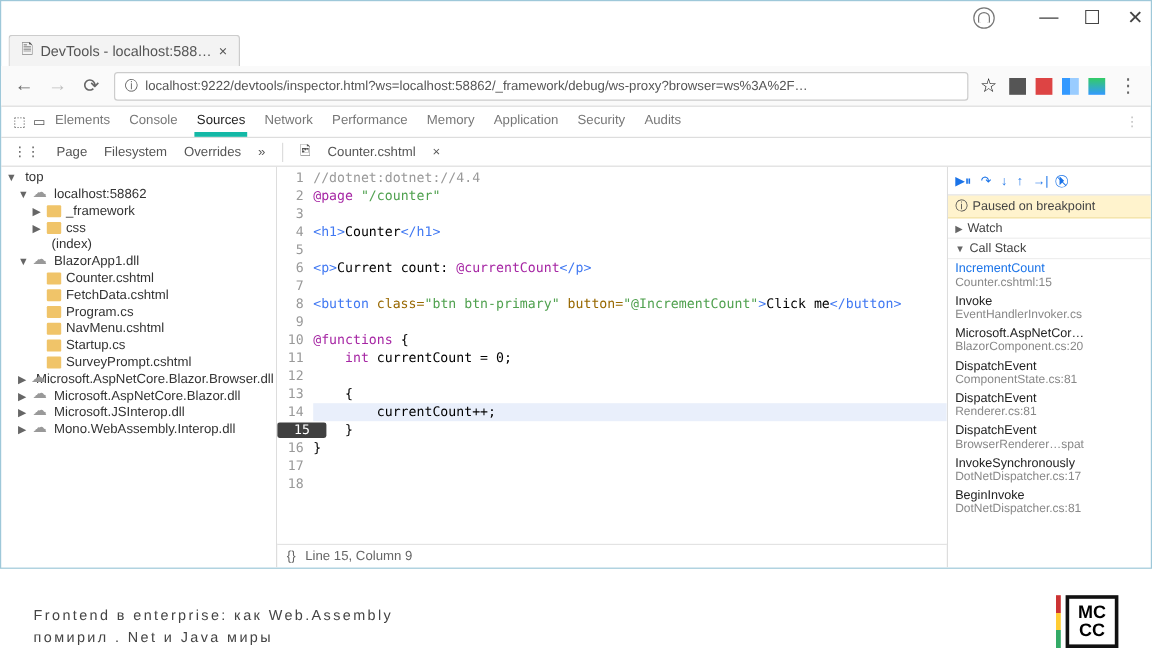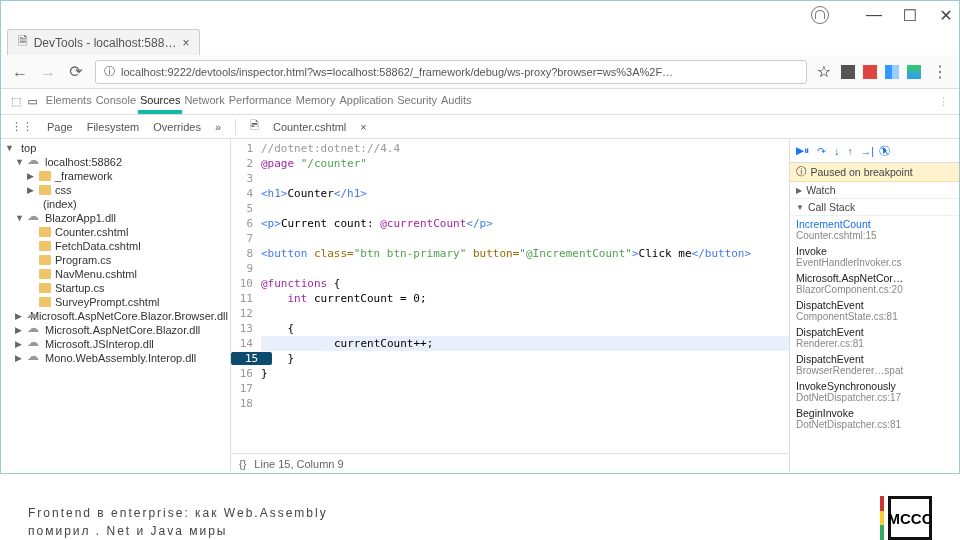--- a/index.html
+++ b/index.html
@@ -14,21 +14,21 @@
 .tabbar { height: 26px; display:flex; align-items:flex-end; padding-left:6px; }
 .tab { height: 26px; background:#f3f3f3; border:1px solid #ccc; border-bottom:none; border-radius:3px 3px 0 0; padding:0 10px; display:flex; align-items:center; gap:6px; font-size:12px; color:#555; }
 .addr { height: 34px; display:flex; align-items:center; gap:10px; padding:0 10px; border-bottom:1px solid #ddd; background:#fafafa; }
 .nav-ico { width:18px;height:18px; color:#666; display:inline-flex; align-items:center; justify-content:center; }
 .url { flex:1; height:24px; border:1px solid #ccc; border-radius:3px; display:flex; align-items:center; padding:0 8px; font-size:11px; color:#555; background:#fff; gap:6px; overflow:hidden; white-space:nowrap; }
 .addr-icons { display:flex; gap:8px; align-items:center; }
 .sq { width:14px; height:14px; }
 
 
 .dt-bar { height: 26px; display:flex; align-items:center; gap:6px; padding:0 10px; border-bottom:1px solid #ddd; font-size:11px; color:#555; }
-.dt-tabs { display:flex; flex:1; }
+.dt-tabs { display:flex; gap:12px; flex:1; }
 .dt-tab { padding:4px 2px; cursor:pointer; color:#777; }
 .dt-tab.active { color:#222; border-bottom:4px solid #14b8a6; }
 .dt-mid { height: 24px; display:flex; align-items:center; padding:0 10px; gap:14px; border-bottom:1px solid #ddd; font-size:11px; color:#555; }
 .dt-mid .sep { border-left:1px solid #ddd; height:16px; }
 
 
 .dt-body { flex:1; display:flex; overflow:hidden; }
 .tree { width: 230px; border-right:1px solid #ddd; font-size:11px; color:#333; padding:2px 0; overflow:hidden; }
 .tree-row { display:flex; align-items:center; gap:4px; padding:1px 4px; white-space:nowrap; cursor:pointer; }
 .tree-row .tw { width:8px; display:inline-block; color:#666; font-size:9px; }
@@ -36,42 +36,42 @@
 .ico-cloud { width:14px;height:10px; display:inline-block; position:relative; }
 .ico-cloud::before { content:"☁"; color:#999; font-size:12px; position:absolute; top:-4px; }
 .ind1{padding-left:14px}.ind2{padding-left:26px}
 
 .editor-wrap { flex:1; display:flex; flex-direction:column; }
 .ed { flex:1; display:flex; overflow:hidden; font-family: Consolas, monospace; font-size:11px; background:#fff; position:relative; }
 .gutter { width:26px; text-align:right; color:#999; padding:2px 4px 0 0; background:#fff; }
 .gutter div { height:15px; line-height:15px; }
 .code { flex:1; padding:2px 0 0 4px; }
 .code div { height:15px; line-height:15px; white-space:pre; }
-.hl { background:#e9effb;padding-left:20px; }
-.gutter .bp { background:#0c4a6e; color:#fff; border-radius:2px; padding:0 14px; }
+.hl { background:#e9effb; }
+.gutter .bp { background:#404040; color:#fff; border-radius:2px; padding:0 14px; }
 .status { height:20px; border-top:1px solid #ddd; font-size:11px; color:#666; display:flex; align-items:center; padding-left:8px; gap:8px; }
 
 .panel { width:170px; border-left:1px solid #ddd; font-size:10.5px; color:#444; display:flex; flex-direction:column; }
 .dbg-ctrl { height:24px; display:flex; align-items:center; gap:8px; padding:0 6px; border-bottom:1px solid #ddd; color:#1a73e8; }
 .pause-banner { background:#fff3cd; border-bottom:1px solid #f2e2a6; padding:2px 6px; display:flex; align-items:center; gap:4px; }
 .p-sect { border-bottom:1px solid #eee; padding:2px 6px; display:flex; align-items:center; gap:4px; cursor:pointer; }
 .p-sect .tw { font-size:8px; color:#666; }
 .stack { flex:1; overflow:hidden; }
 .stack-item { padding:2px 6px; }
 .stack-item .fn { color:#222; }
 .stack-item .src { color:#888; font-size:10px; }
 .stack-item .fn.blue { color:#1a73e8; }
 
 
 .c-cm{color:#999}.c-kw{color:#a626a4}.c-str{color:#50a14f}.c-tag{color:#4078f2}.c-attr{color:#986801}
 
 
 .footer { height:66px; display:flex; align-items:flex-end; justify-content:space-between; padding:0 28px; }
 .footer-text { font-size:12px; letter-spacing:2px; color:#444; max-width:520px; line-height:1.5; }
-.logo { width:44px; height:44px; border:3px solid #111; display:flex; flex-direction:row; align-items:center; justify-content:center; font-weight:bold; font-size:15px; line-height:1; }
+.logo { width:44px; height:44px; border:3px solid #111; display:flex; flex-direction:column; align-items:center; justify-content:center; font-weight:bold; font-size:15px; line-height:1; }
 .rgy { width:4px; height:44px; background:linear-gradient(#c33 33%,#fc3 33% 66%,#3a6 66%); margin-right:4px; }
 .logo-wrap { display:flex; align-items:center; }
 </style>
 </head>
 <body>
 
 <div class="shot">
 
   <div class="win-controls">
     <span class="avatar"></span>

